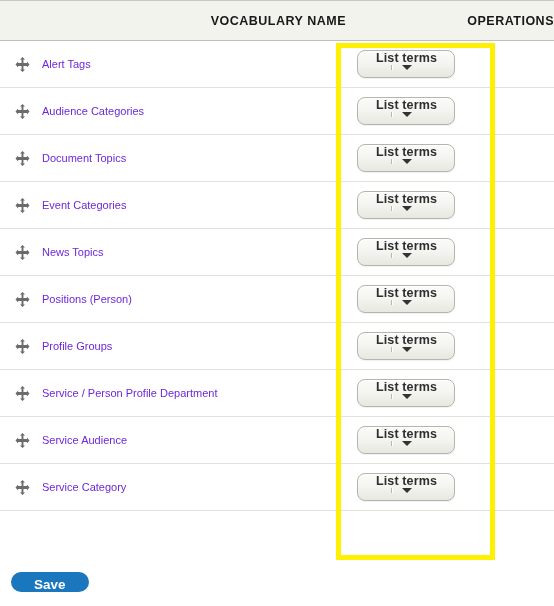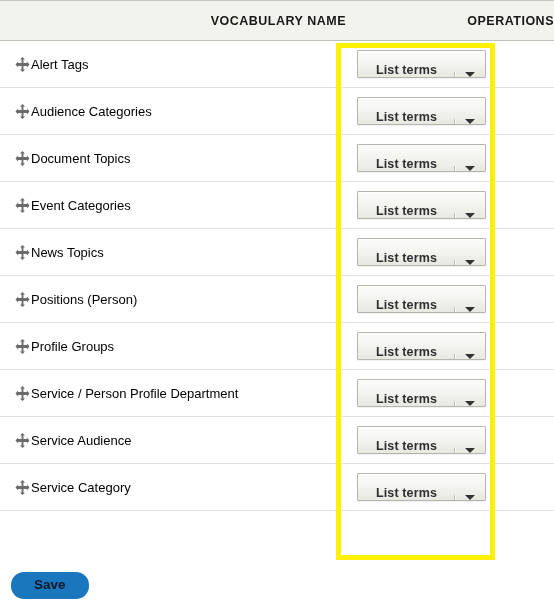--- a/index.html
+++ b/index.html
@@ -64,45 +64,47 @@
     flex: 0 0 auto;
     width: 18px;
     height: 18px;
     display: inline-flex;
     align-items: center;
     justify-content: center;
     cursor: move;
   }
   .drag-handle svg { display: block; }
   .vocab-name {
-    font-size: 13px;
-    color: #000000;
+    margin-left: 11px;
+    font-size: 11px;
+    color: #6d28d9;
     line-height: 1;
     white-space: nowrap;
   }
 
   
   .ops-cell-inner {
     display: flex;
     align-items: center;
     padding-left: 11px;
   }
 
   .dropbutton {
     display: inline-flex;
-    align-items: flex-end;
+    align-items: center;
     height: 26px;
     border: 1px solid #b5b5ad;
-    border-radius: 1px;
+    border-radius: 8px;
     background: linear-gradient(to bottom, #fbfbf9 0%, #f4f4f0 48%, #e8e8e1 100%);
     box-shadow: 0 1px 0 rgba(255,255,255,0.85) inset,
                 0 1px 1px rgba(0,0,0,0.06);
     overflow: hidden;
     cursor: pointer;
     user-select: none;
+    flex-direction: column;
   }
   .dropbutton-main {
     display: flex;
     align-items: center;
     justify-content: center;
     padding: 0 17px 0 18px;
     font-size: 12.5px;
     font-weight: bold;
     color: #2f2f2f;
     letter-spacing: 0.01em;
@@ -145,27 +147,27 @@
 
   
   .save-wrap {
     position: absolute;
     left: 11px;
     top: 572px;
   }
   .save-button {
     display: inline-block;
     background: #1a76bd;
-    color: #0f172a;
+    color: #ffffff;
     font-family: inherit;
     font-size: 13.5px;
     font-weight: bold;
     border: 0;
     border-radius: 13px;
-    padding: 6px 23px 7px 23px;
+    padding: 6px 23px 0 23px;
     cursor: pointer;
     line-height: 1;
   }
 </style>
 </head>
 <body>
 
 <table class="vocab-table">
   <thead>
     <tr>

